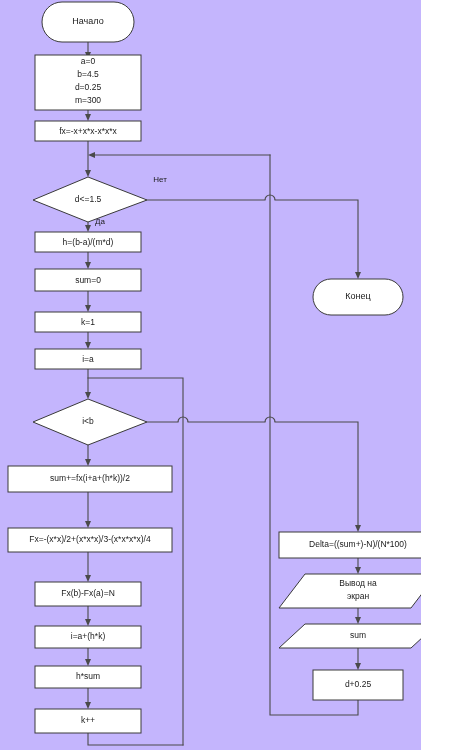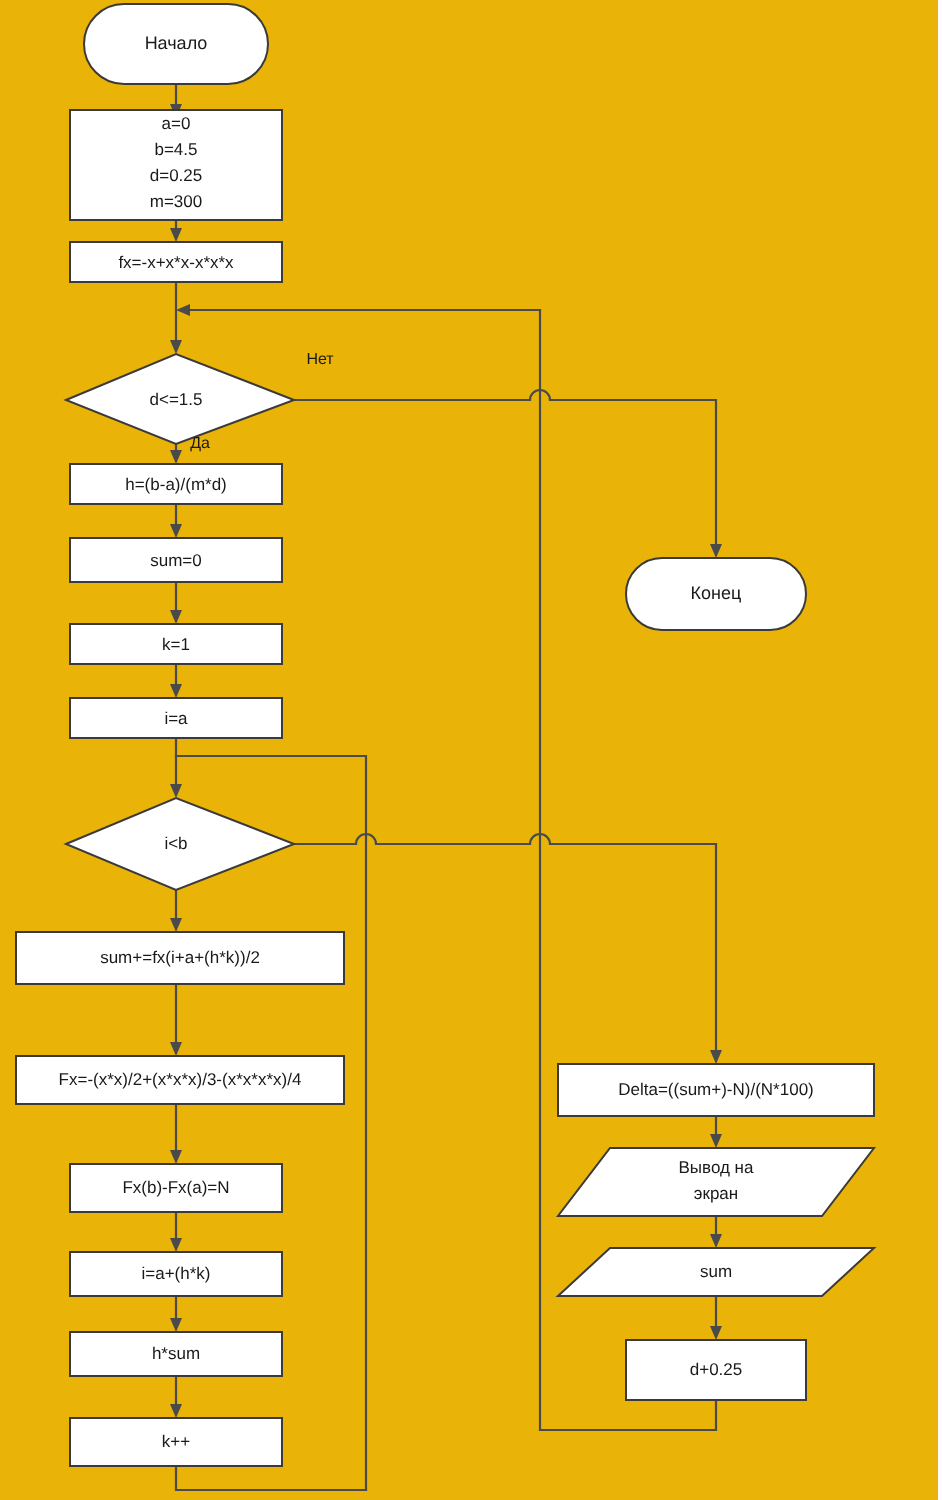--- a/index.html
+++ b/index.html
@@ -2,23 +2,23 @@
 <html><head>
 <meta charset="utf-8">
 <style>
   html, body {
     margin: 0;
     padding: 0;
     background: #ffffff;
   }
   #canvas {
     position: relative;
-    width: 469px;
+    width: 421px;
     height: 750px;
-    background: #eab308;
+    background: #c4b5fd;
     overflow: hidden;
     font-family: "Liberation Sans", sans-serif;
   }
   svg#flow {
     display: block;
     width: 471px;
     height: 750px;
   }
   .shape {
     fill: #ffffff;

